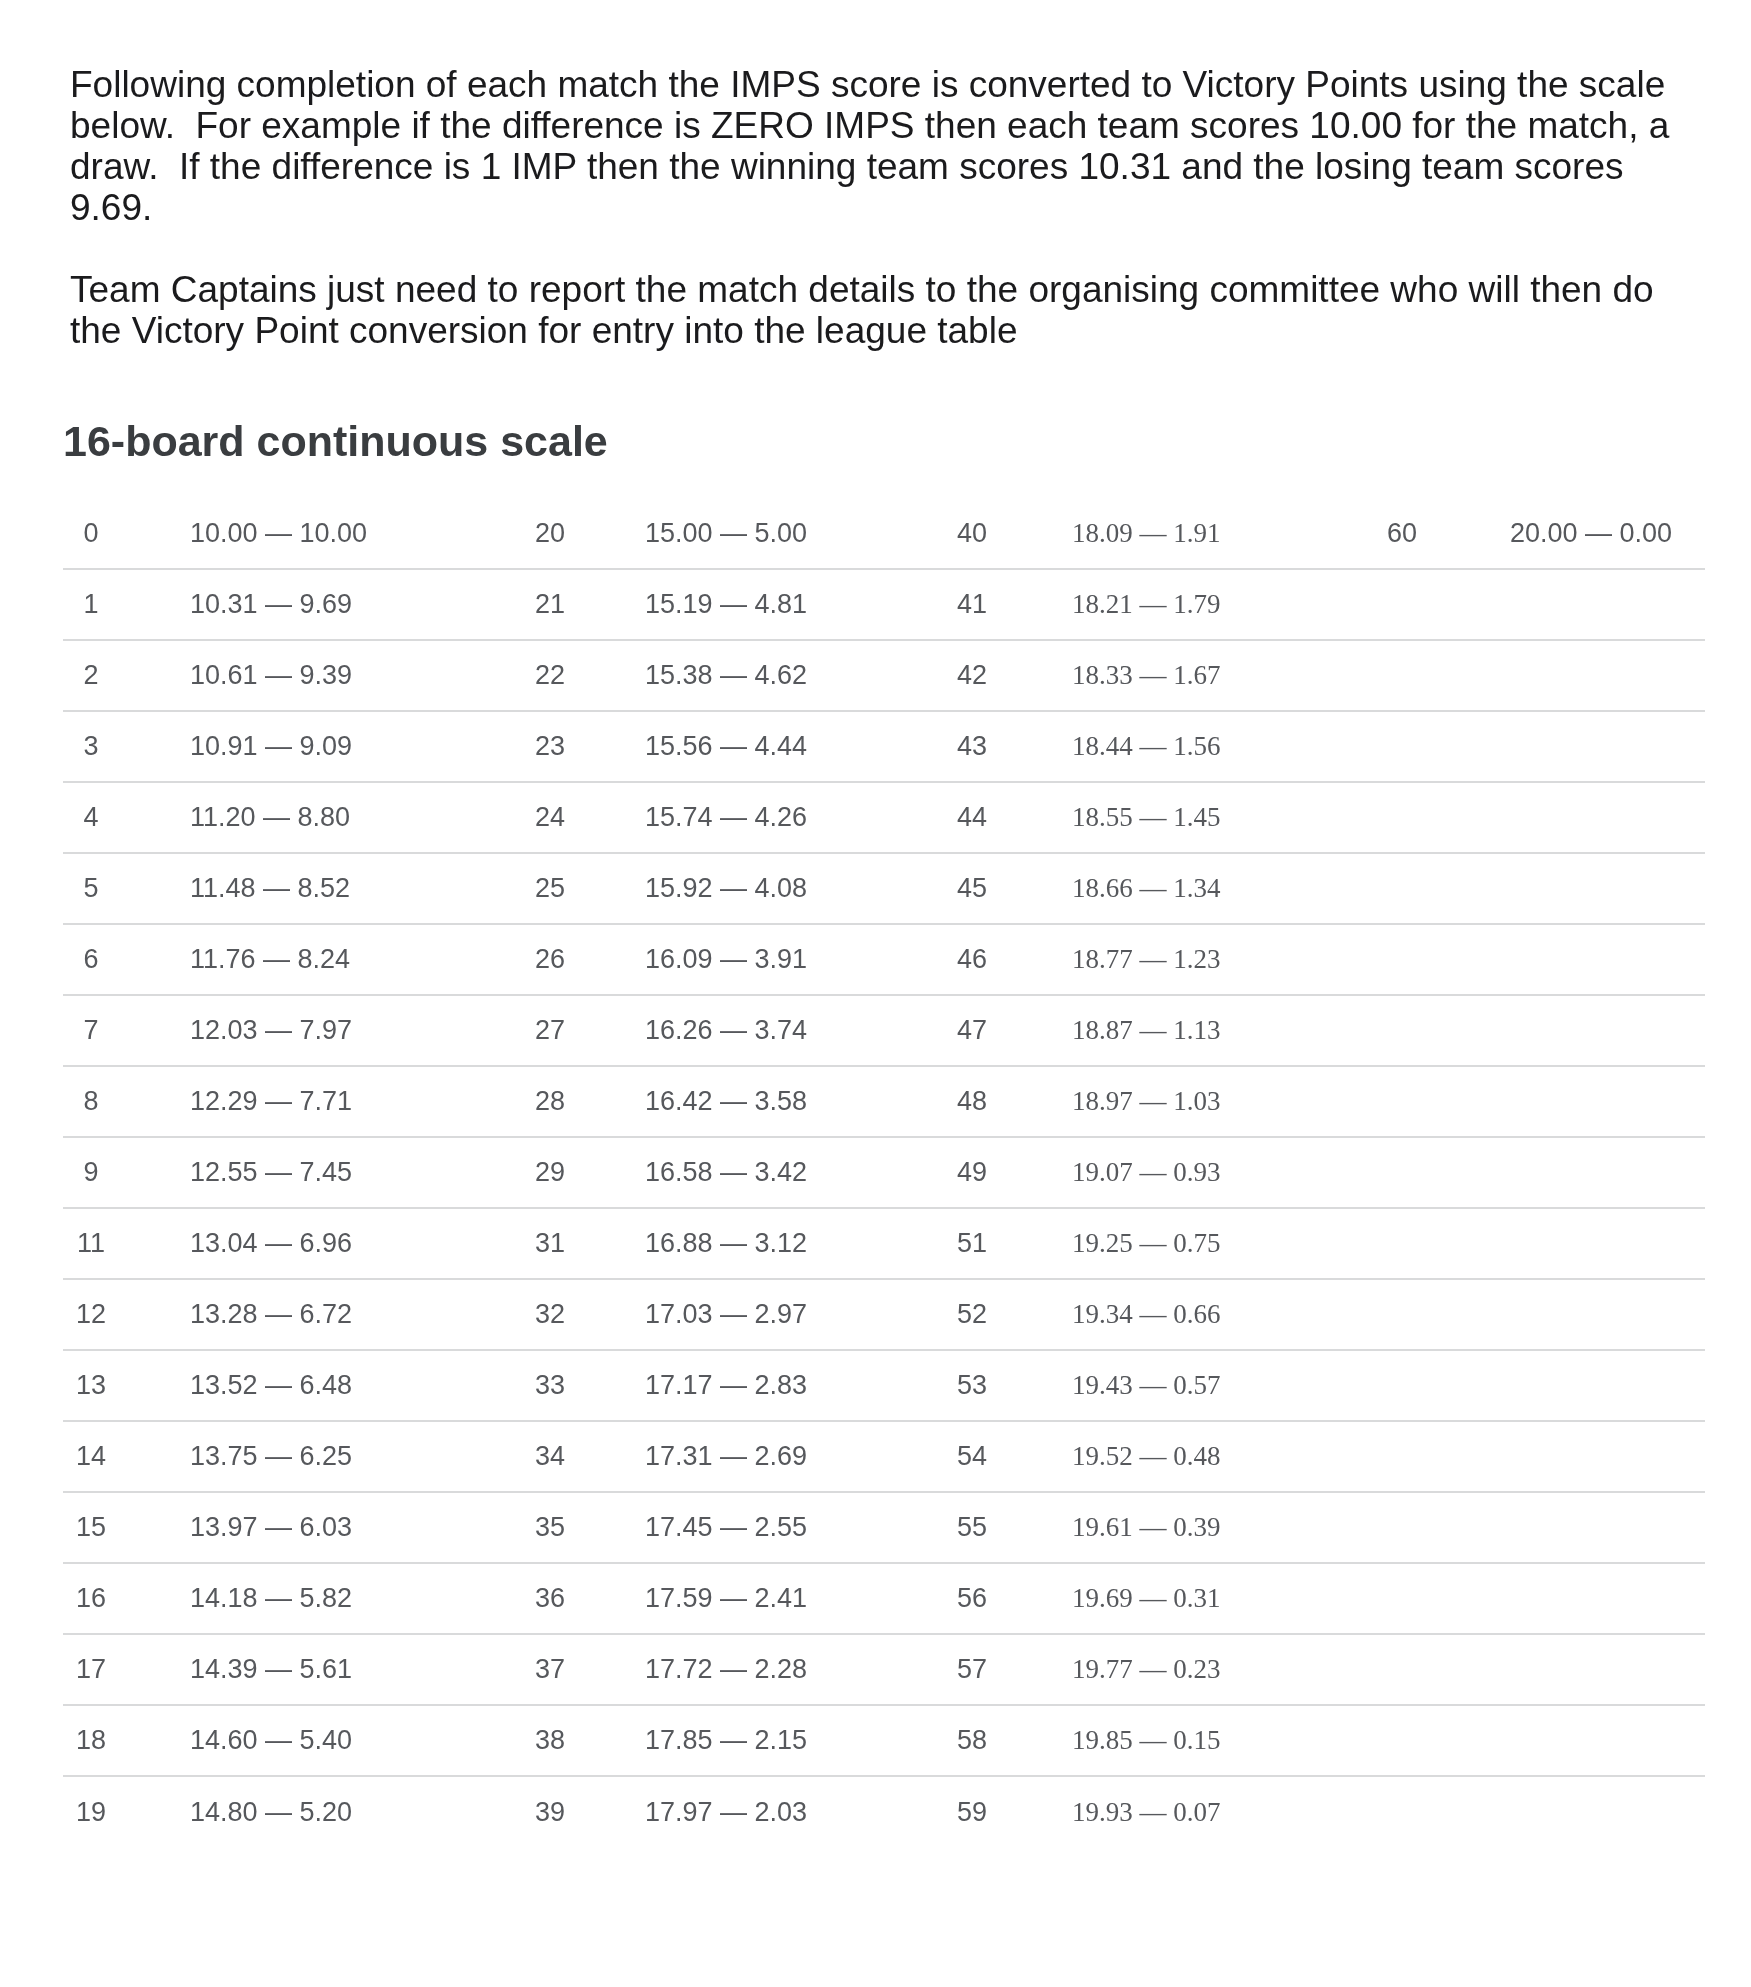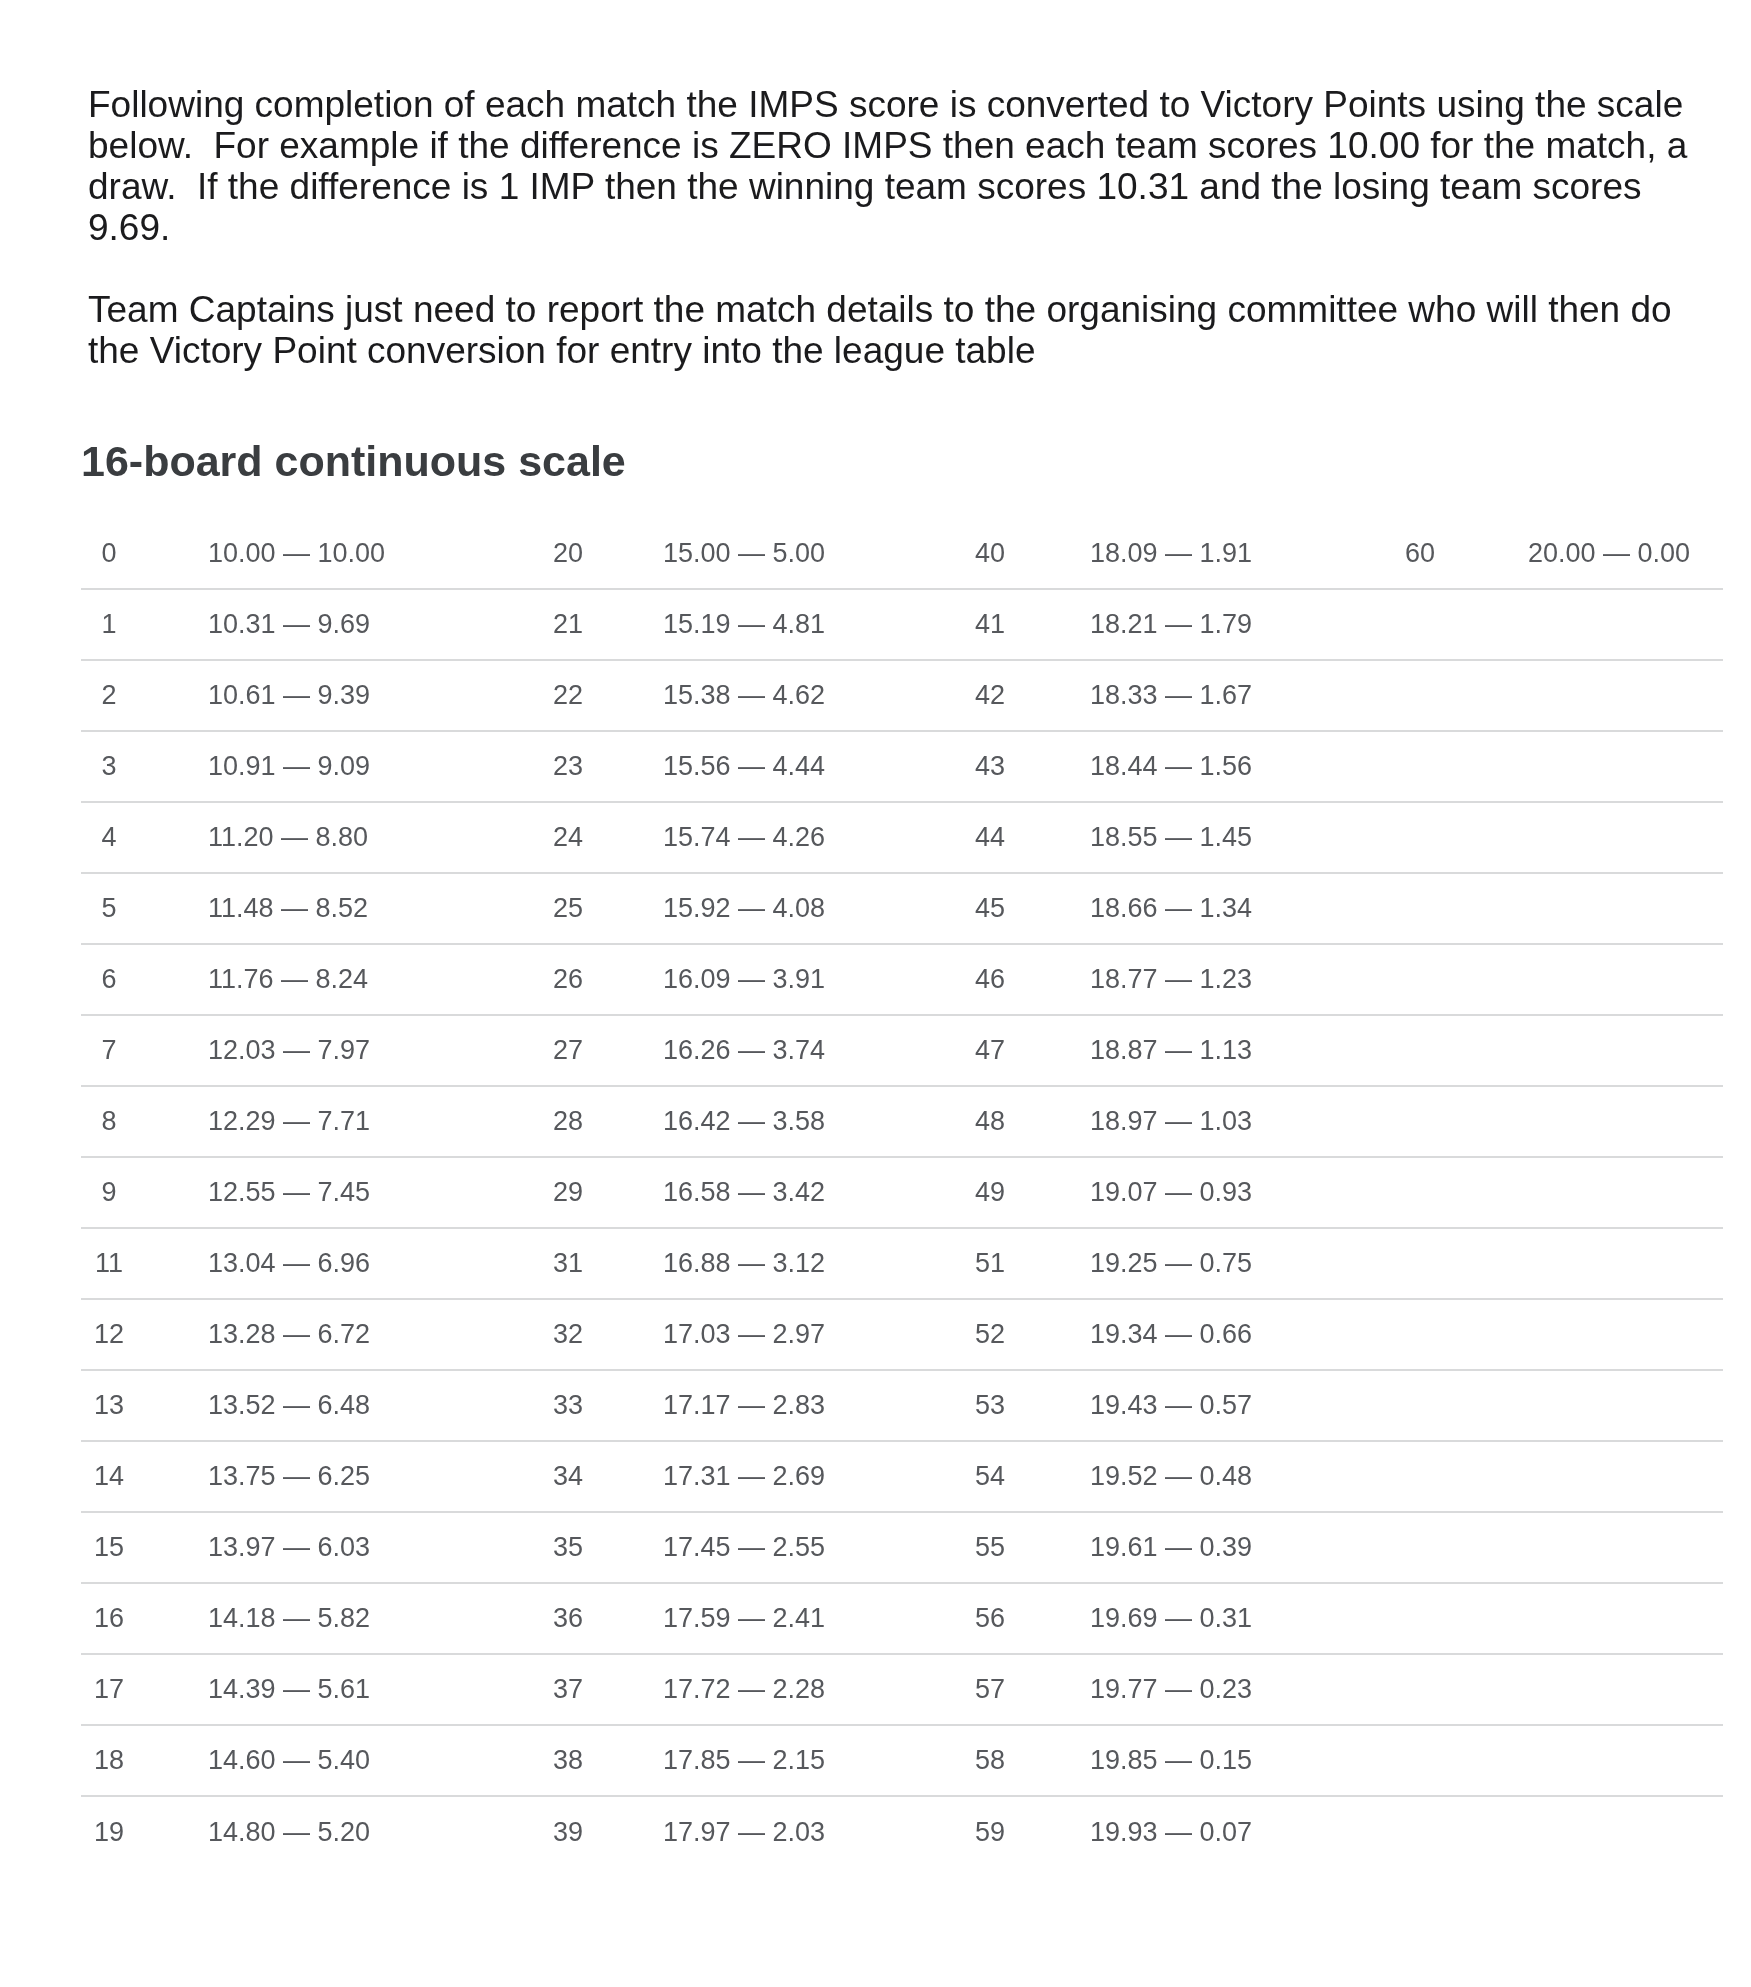--- a/index.html
+++ b/index.html
@@ -12,22 +12,21 @@
   *{box-sizing:border-box;}
   html,body{margin:0;padding:0;}
   body{
     width:1751px;
     height:1987px;
     background:var(--bg);
     font-family:"Liberation Sans", sans-serif;
     overflow:hidden;
   }
   .page{
-    padding-top:84px;
-    margin-left:18px;
+    padding-top:64px;
   }
   .body-text{
     margin:0 0 0 70px;
     width:1610px;
     font-size:37px;
     line-height:41px;
     color:var(--body-text);
     white-space:pre-wrap;
   }
   .body-text + .body-text{
@@ -59,21 +58,21 @@
     font-size:27px;
     line-height:27px;
     color:var(--table-text);
     white-space:nowrap;
   }
   .num{
     text-align:center;
   }
   .val1{padding-left:71px;}
   .val2{padding-left:67px;}
-  .val3{padding-left:72px;}
+  .val3{padding-left:72px;font-family:Liberation Serif, serif;}
   .val4{padding-left:80px;}
 </style>
 </head>
 <body>
 
 <div class="page">
   <p class="body-text">Following completion of each match the IMPS score is converted to Victory Points using the scale below.  For example if the difference is ZERO IMPS then each team scores 10.00 for the match, a draw.  If the difference is 1 IMP then the winning team scores 10.31 and the losing team scores 9.69.</p>
 
   <p class="body-text">Team Captains just need to report the match details to the organising committee who will then do the Victory Point conversion for entry into the league table</p>
 

